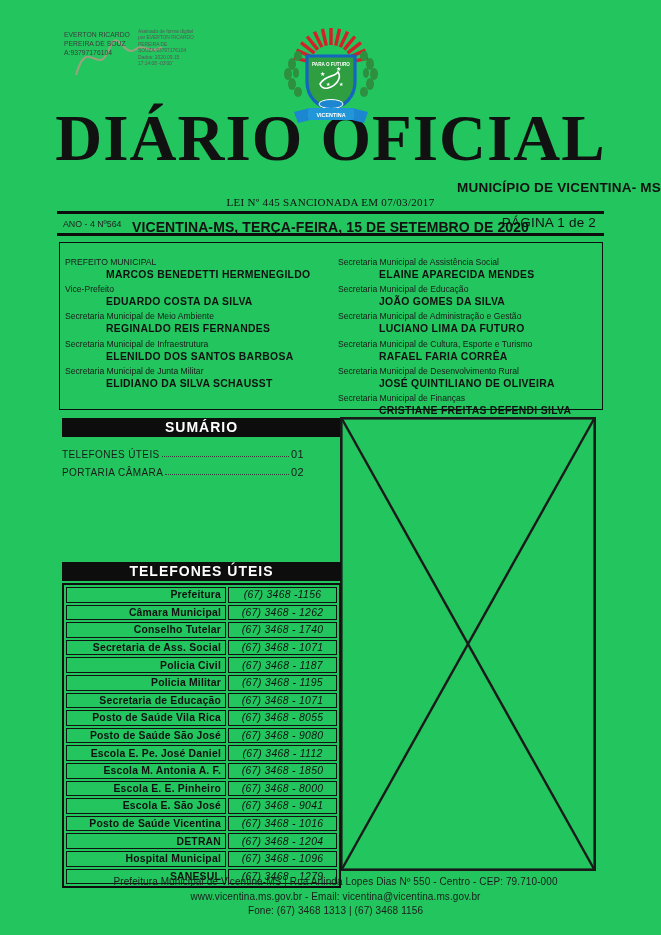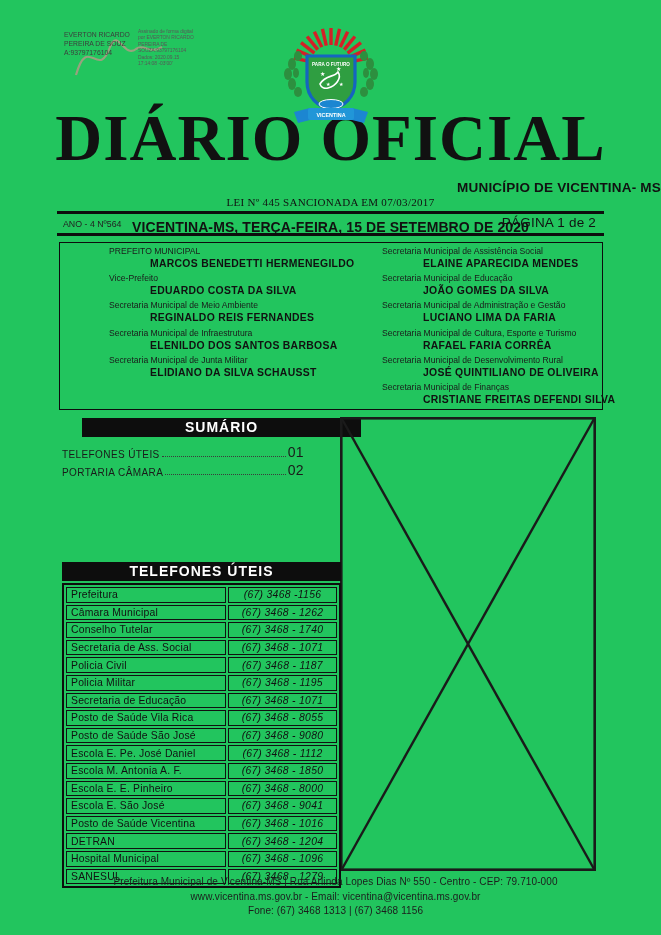--- a/index.html
+++ b/index.html
@@ -39,51 +39,51 @@
   .rule2{top:233px;}
   .meta{position:absolute;left:57px;top:215px;width:547px;height:17px;}
   .meta-edition{position:absolute;left:6px;top:4px;font-size:8.8px;color:#222;}
   .meta-date{position:absolute;left:0;top:4px;width:100%;text-align:center;font-size:14px;font-weight:bold;letter-spacing:.1px;}
   .meta-page{position:absolute;right:8px;top:0px;font-size:13.5px;letter-spacing:.2px;}
   
   .officials{
     position:absolute;left:59px;top:242px;width:544px;height:168px;
     border:1.6px solid #0d0d0d;box-sizing:border-box;
   }
-  .off-col{position:absolute;top:3px;margin-left:44px;}
+  .off-col{position:absolute;top:14px;}
   .off-col.left{left:5px;width:265px;}
   .off-col.right{left:278px;width:262px;}
   .off-entry{height:27.2px;}
   .off-role{font-size:8.6px;color:#1a1a1a;line-height:11px;white-space:nowrap;}
   .off-name{font-size:10.4px;font-weight:bold;letter-spacing:.3px;line-height:14px;margin-left:41px;white-space:nowrap;}
   
   .bar{
     position:absolute;left:62px;width:279px;height:19px;background:#0d0d0d;color:#fff;
     text-align:center;font-weight:bold;font-size:14px;line-height:19px;letter-spacing:1px;
   }
-  .sum-bar{top:418px;margin-left:20px;}
+  .sum-bar{top:418px;}
   .toc{position:absolute;left:62px;top:442px;width:242px;}
   .toc-item{display:flex;align-items:flex-end;height:18px;font-size:10px;letter-spacing:.4px;color:#1a1a1a;}
   .toc-leader{flex:1;border-bottom:1.7px dotted #3a3a3a;margin:0 2px 3px 2px;}
-  .toc-page{font-size:14px;}
+  .toc-page{font-size:11px;}
   
   .xbox{position:absolute;left:340px;top:417px;width:256px;height:454px;}
   .xbox svg{display:block;}
   
   .ph-bar{top:562px;}
   .ph-table{
     position:absolute;left:62px;top:583px;width:279px;
     border:2.6px solid #0d0d0d;border-collapse:separate;border-spacing:2px;
     box-sizing:border-box;
   }
   .ph-table td{
     border:1.5px solid #111;height:11.6px;line-height:11px;
     font-size:10.4px;padding:1px 4px;white-space:nowrap;
   }
-  .ph-name{font-weight:normal;width:150px;letter-spacing:.2px;}
+  .ph-name{font-weight:bold;width:150px;letter-spacing:.2px;text-align:right;}
   .ph-num{font-style:italic;text-align:center;letter-spacing:.3px;}
   
   .footer{position:absolute;left:0;top:875px;width:661px;text-align:center;color:#1c1c1c;}
   .footer div{font-size:10px;line-height:14.5px;letter-spacing:.1px;padding-left:10px;}
 </style>
 </head>
 <body>
 
 <div class="page">
 
@@ -194,21 +194,21 @@
       <div class="off-entry">
         <div class="off-role">Secretaria Municipal de Assistência Social</div>
         <div class="off-name">ELAINE APARECIDA MENDES</div>
       </div>
       <div class="off-entry">
         <div class="off-role">Secretaria Municipal de Educação</div>
         <div class="off-name">JOÃO GOMES DA SILVA</div>
       </div>
       <div class="off-entry">
         <div class="off-role">Secretaria Municipal de Administração e Gestão</div>
-        <div class="off-name">LUCIANO LIMA DA FARIA</div>
+        <div class="off-name">LUCIANO LIMA DA FUTURO</div>
       </div>
       <div class="off-entry">
         <div class="off-role">Secretaria Municipal de Cultura, Esporte e Turismo</div>
         <div class="off-name">RAFAEL FARIA CORRÊA</div>
       </div>
       <div class="off-entry">
         <div class="off-role">Secretaria Municipal de Desenvolvimento Rural</div>
         <div class="off-name">JOSÉ QUINTILIANO DE OLIVEIRA</div>
       </div>
       <div class="off-entry">

